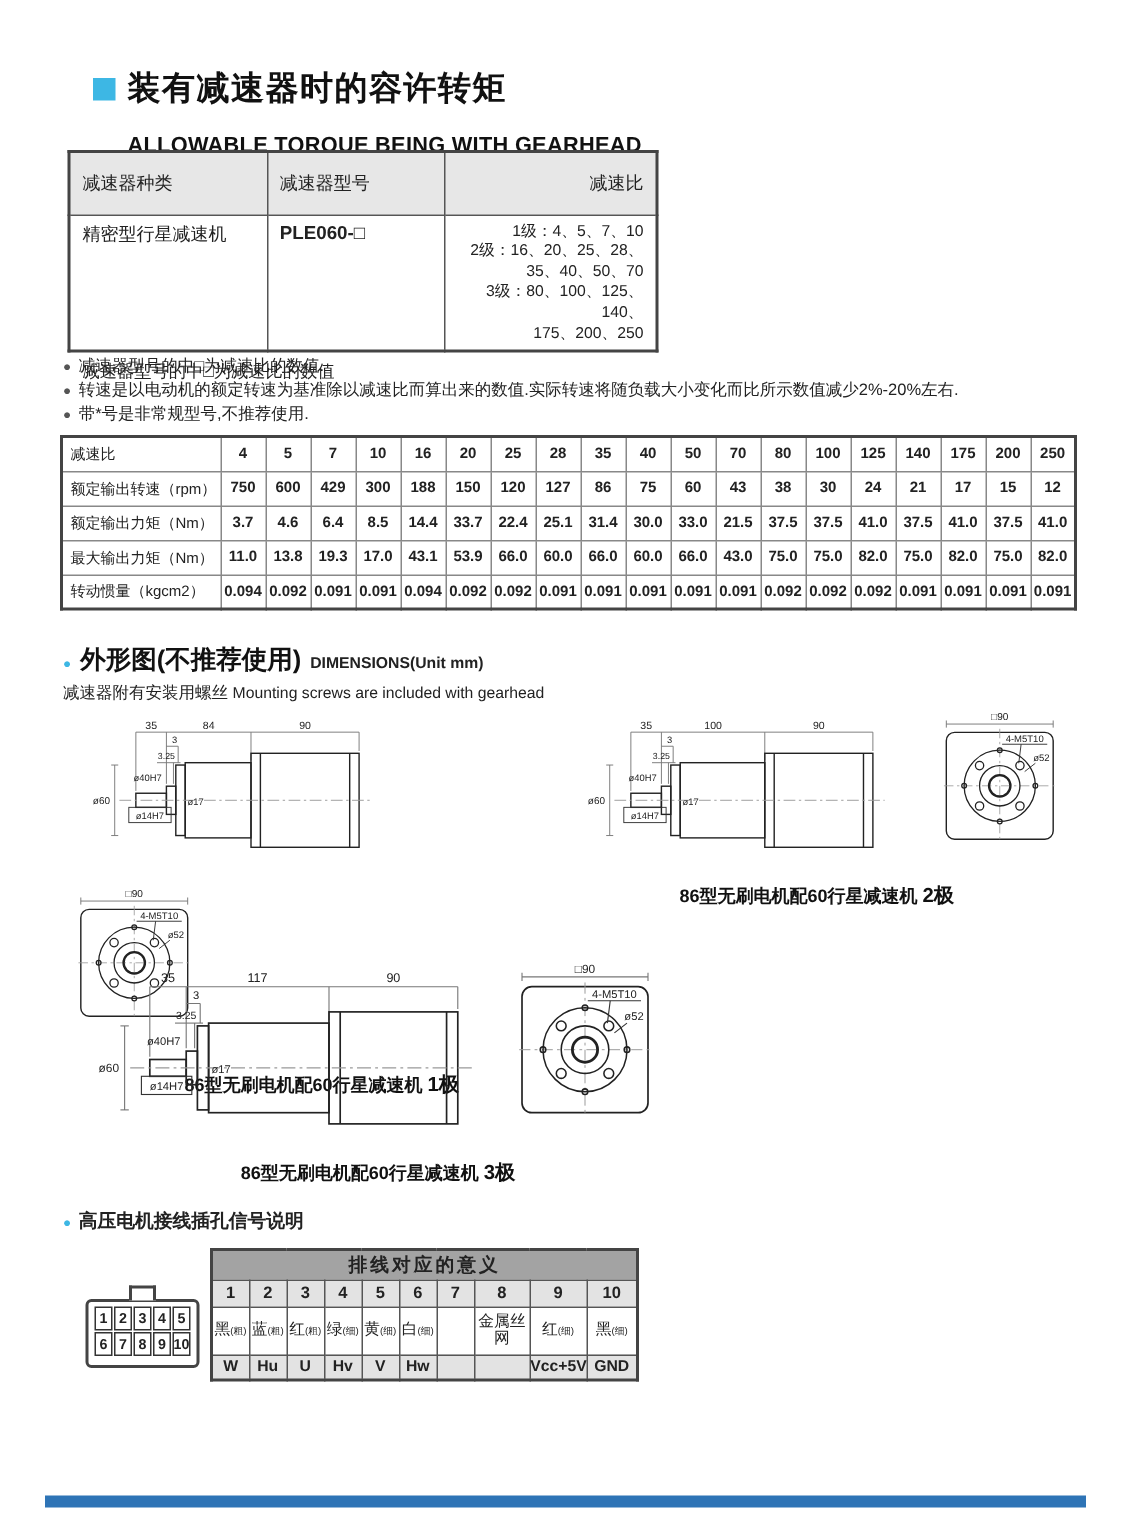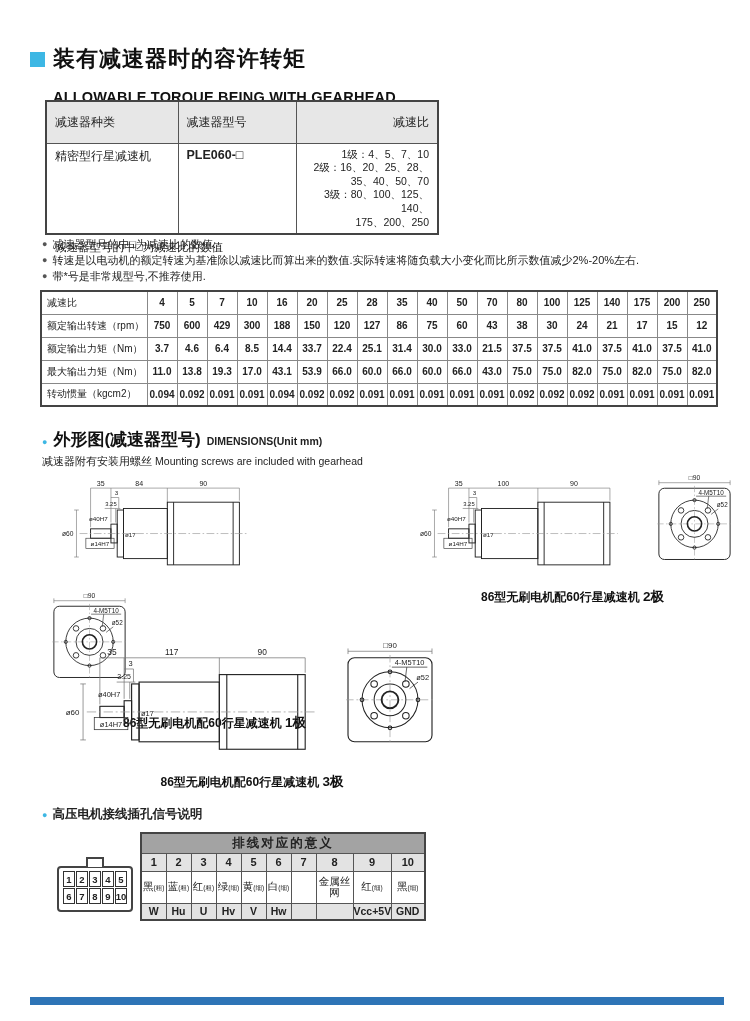--- a/index.html
+++ b/index.html
@@ -1,20 +1,20 @@
 <!DOCTYPE html>
 <html><head>
 <meta charset="utf-8">
 <style>
   * { box-sizing: border-box; margin: 0; padding: 0; }
   body { background:#fff; font-family:"Liberation Sans","DejaVu Sans",sans-serif; color:#222; }
   .page { position:relative; width:750px; height:1021px; background:#fff; overflow:hidden; }
 
   
-  .title-block { position:absolute; left:30px; top:44px; }
+  .title-block { position:absolute; left:62px; top:44px; }
   .title-row { display:flex; align-items:center; gap:8px; }
   .title-sq { width:15px; height:15px; background:#3db7e4; }
   .title-cn { font-size:22px; font-weight:bold; letter-spacing:1px; color:#111; }
   .title-en { font-size:14.5px; font-weight:bold; margin-left:23px; margin-top:15px; letter-spacing:.2px; color:#111; }
 
   
   .gear-wrap { position:absolute; left:45px; top:100px; width:392px; }
   table { border-collapse:collapse; }
   .gtable { width:392px; border:2px solid #444; table-layout:fixed; }
   .gtable th, .gtable td { border:1px solid #555; font-size:12px; padding:4px 8px; vertical-align:top; }
@@ -41,21 +41,21 @@
   
   .dim-head { position:absolute; left:42px; top:428px; }
   .dim-title { display:flex; align-items:baseline; gap:6px; }
   .dim-title .cn { font-size:17px; font-weight:bold; color:#111; }
   .dim-title .en { font-size:10.5px; font-weight:bold; }
   .dim-sub { font-size:11px; margin-top:3px; }
   .dim-sub .en { font-size:10.5px; }
 
   .pair { position:absolute; display:flex; gap:12px; align-items:flex-start; flex-wrap:wrap; }
   .pair1 { left:42px; top:474px; width:345px;gap:20px; }
-  .pair2 { left:400px; top:474px; width:345px; }
+  .pair2 { left:372px; top:474px; width:345px; }
   .pair3 { left:42px; top:641px; width:420px; }
   .caption { width:100%; text-align:center; font-size:12px; font-weight:bold; margin-top:3px; color:#111; }
   .caption .stage { font-size:13.5px; }
   svg text { font-family:"Liberation Sans","DejaVu Sans",sans-serif; fill:#222; }
 
   
   .wire-head { position:absolute; left:42px; top:806px; display:flex; align-items:baseline; gap:5px; }
   .wire-head .cn { font-size:12.5px; font-weight:bold; }
   .wire-head .en { font-size:10px; font-weight:bold; }
 
@@ -267,21 +267,21 @@
             <td>0.091</td>
             <td>0.091</td>
           </tr>
     </tbody>
       </table>
   </div>
 
   <div class="dim-head">
     <div class="dim-title">
       <span class="bullet blue">●</span>
-      <span class="cn">外形图(减速器型号)</span>
+      <span class="cn">外形图(不推荐使用)</span>
       <span class="en">DIMENSIONS(Unit mm)</span>
     </div>
     <div class="dim-sub">
       <span>减速器附有安装用螺丝</span>
       <span class="en">Mounting screws are included with gearhead</span>
     </div>
   </div>
 
   <div class="pair pair1">
     <svg viewBox="0 0 300 125" width="235">

